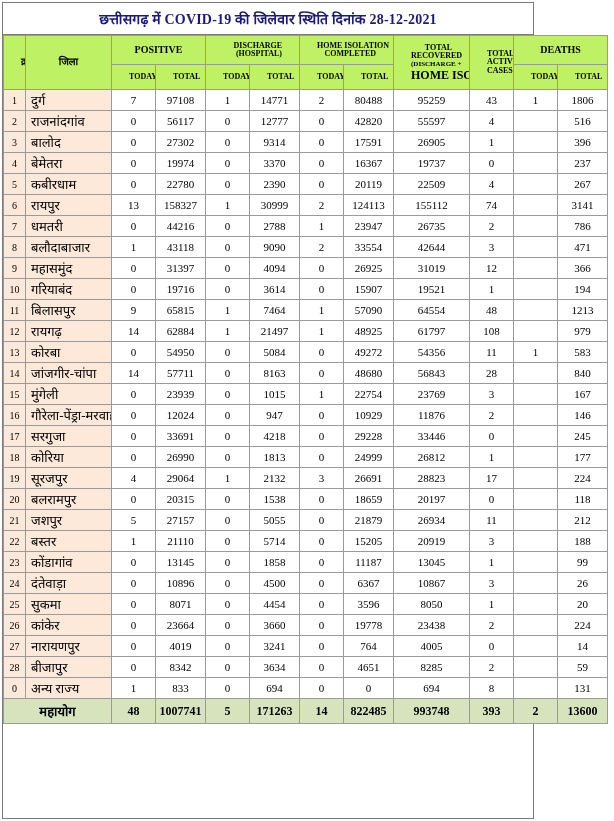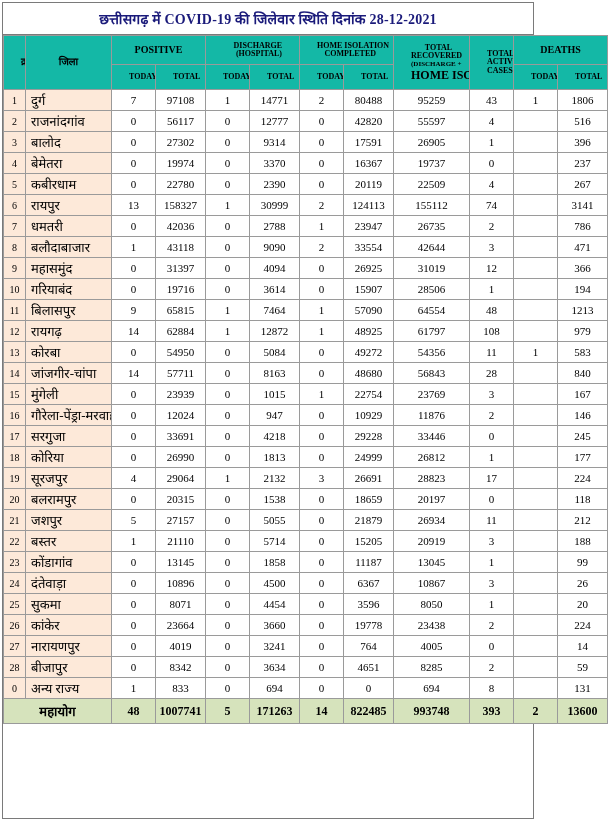--- a/index.html
+++ b/index.html
@@ -34,21 +34,21 @@
   th,td{
     border:1px solid #9a9a9a;
     font-size:11px;
     text-align:center;
     padding:0;
     height:20px;
     overflow:hidden;
     white-space:nowrap;
   }
   thead th{
-    background:#14b8a6;
+    background:#bef264;
     font-weight:bold;
     font-size:10px;
     line-height:1.05;
     padding:1px 17px;
   }
   thead th.small{font-size:8px;font-weight:bold;text-align:right;}
   thead th.grp{height:26px;}
   thead th.sub{height:22px;}
   tbody td{background:#ffffff;}
   tbody tr td.sn{background:#fde9d9;font-size:10px;width:22px;}
@@ -216,21 +216,21 @@
             <td>124113</td>
             <td>155112</td>
             <td>74</td>
             <td></td>
             <td>3141</td>
           </tr>
           <tr>
             <td class="sn">7</td>
             <td class="dist">धमतरी</td>
             <td>0</td>
-            <td>42036</td>
+            <td>44216</td>
             <td>0</td>
             <td>2788</td>
             <td>1</td>
             <td>23947</td>
             <td>26735</td>
             <td>2</td>
             <td></td>
             <td>786</td>
           </tr>
           <tr>
@@ -263,21 +263,21 @@
           </tr>
           <tr>
             <td class="sn">10</td>
             <td class="dist">गरियाबंद</td>
             <td>0</td>
             <td>19716</td>
             <td>0</td>
             <td>3614</td>
             <td>0</td>
             <td>15907</td>
-            <td>28506</td>
+            <td>19521</td>
             <td>1</td>
             <td></td>
             <td>194</td>
           </tr>
           <tr>
             <td class="sn">11</td>
             <td class="dist">बिलासपुर</td>
             <td>9</td>
             <td>65815</td>
             <td>1</td>
@@ -288,21 +288,21 @@
             <td>48</td>
             <td></td>
             <td>1213</td>
           </tr>
           <tr>
             <td class="sn">12</td>
             <td class="dist">रायगढ़</td>
             <td>14</td>
             <td>62884</td>
             <td>1</td>
-            <td>12872</td>
+            <td>21497</td>
             <td>1</td>
             <td>48925</td>
             <td>61797</td>
             <td>108</td>
             <td></td>
             <td>979</td>
           </tr>
           <tr>
             <td class="sn">13</td>
             <td class="dist">कोरबा</td>

